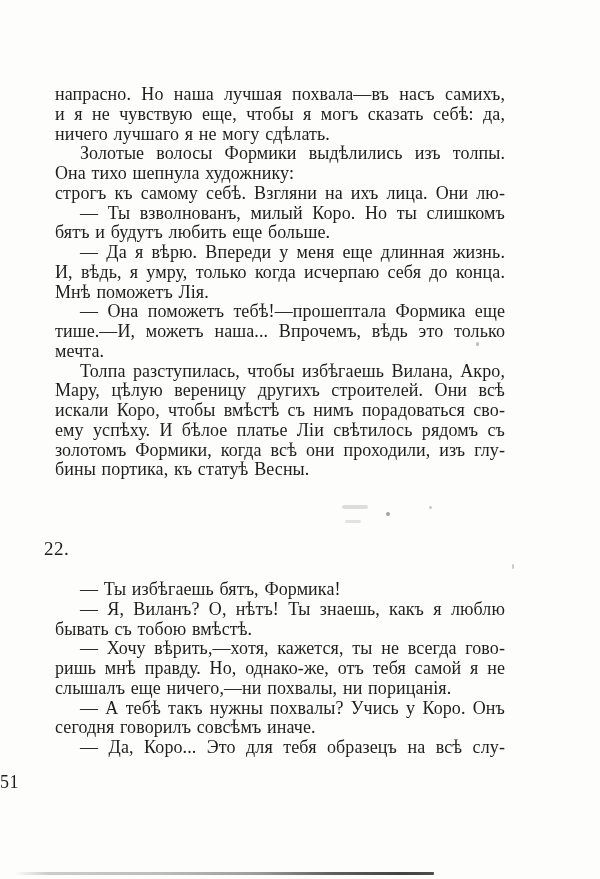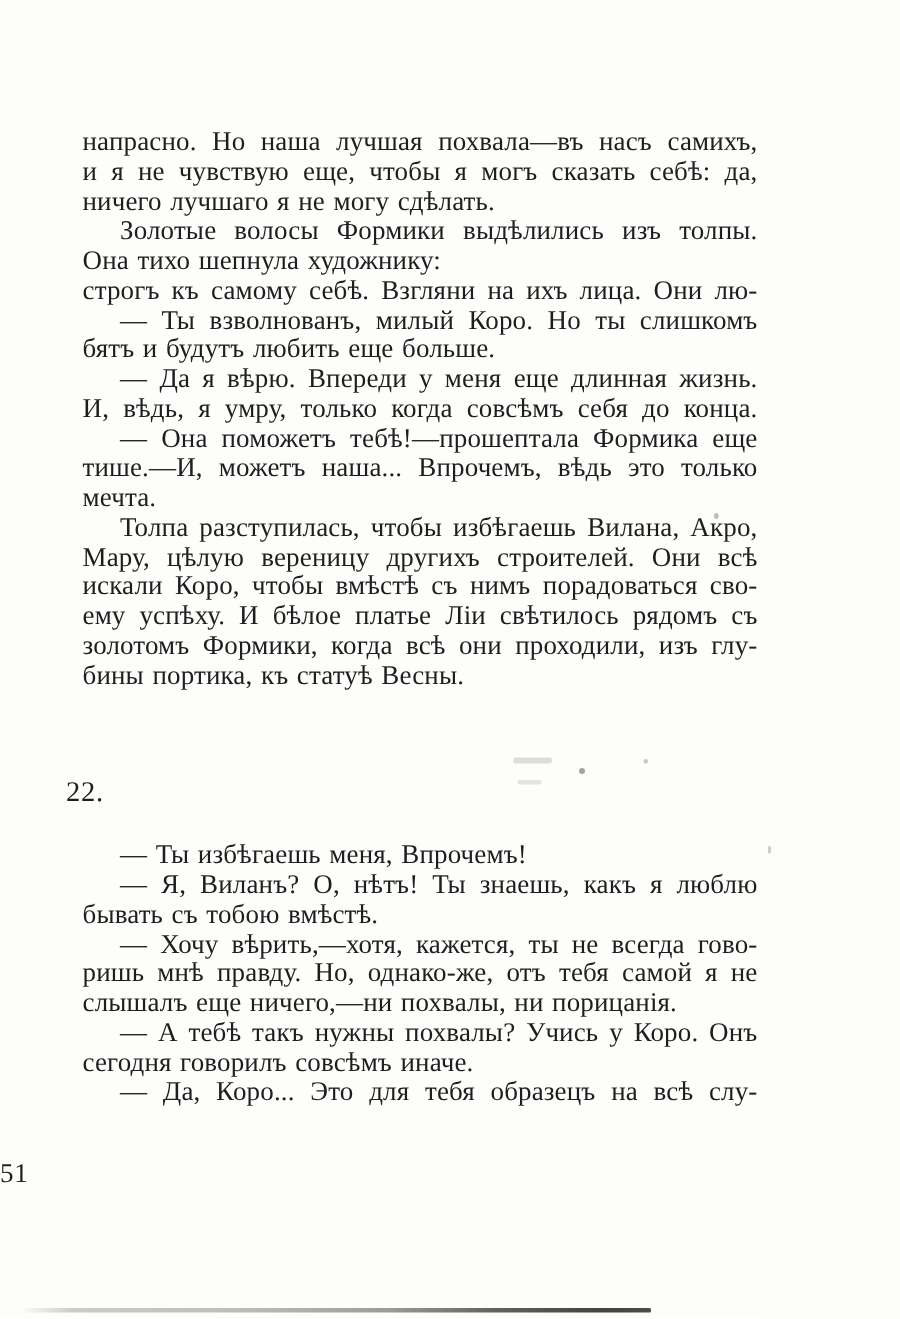--- a/index.html
+++ b/index.html
@@ -88,42 +88,43 @@
           <div class="line indent">Золотые волосы Формики выдѣлились изъ толпы.</div>
           <div class="line left">Она тихо шепнула художнику:</div>
         </div>
         <div class="para">
           <div class="line">строгъ къ самому себѣ. Взгляни на ихъ лица. Они лю-</div>
           <div class="line indent">— Ты взволнованъ, милый Коро. Но ты слишкомъ</div>
           <div class="line left">бятъ и будутъ любить еще больше.</div>
         </div>
         <div class="para">
           <div class="line indent">— Да я вѣрю. Впереди у меня еще длинная жизнь.</div>
-          <div class="line">И, вѣдь, я умру, только когда совсѣмъ себя до конца.</div>
+          <div class="line">И, вѣдь, я умру, только когда исчерпаю себя до конца.</div>
+          <div class="line left">Мнѣ поможетъ Лія.</div>
         </div>
         <div class="para">
           <div class="line indent">— Она поможетъ тебѣ!—прошептала Формика еще</div>
           <div class="line">тише.—И, можетъ наша... Впрочемъ, вѣдь это только</div>
           <div class="line left">мечта.</div>
         </div>
         <div class="para">
           <div class="line indent">Толпа разступилась, чтобы избѣгаешь Вилана, Акро,</div>
           <div class="line">Мару, цѣлую вереницу другихъ строителей. Они всѣ</div>
           <div class="line">искали Коро, чтобы вмѣстѣ съ нимъ порадоваться сво-</div>
           <div class="line">ему успѣху. И бѣлое платье Ліи свѣтилось рядомъ съ</div>
           <div class="line">золотомъ Формики, когда всѣ они проходили, изъ глу-</div>
           <div class="line left">бины портика, къ статуѣ Весны.</div>
         </div>
       </div>
 
     <div class="section-heading">22.</div>
 
     <div class="part part2" id="part2">
         <div class="para">
-          <div class="line indent left">— Ты избѣгаешь меня, Впрочемъ!</div>
+          <div class="line indent left">— Ты избѣгаешь бятъ, Формика!</div>
         </div>
         <div class="para">
           <div class="line indent">— Я, Виланъ? О, нѣтъ! Ты знаешь, какъ я люблю</div>
           <div class="line left">бывать съ тобою вмѣстѣ.</div>
         </div>
         <div class="para">
           <div class="line indent">— Хочу вѣрить,—хотя, кажется, ты не всегда гово-</div>
           <div class="line">ришь мнѣ правду. Но, однако-же, отъ тебя самой я не</div>
           <div class="line left">слышалъ еще ничего,—ни похвалы, ни порицанія.</div>
         </div>

